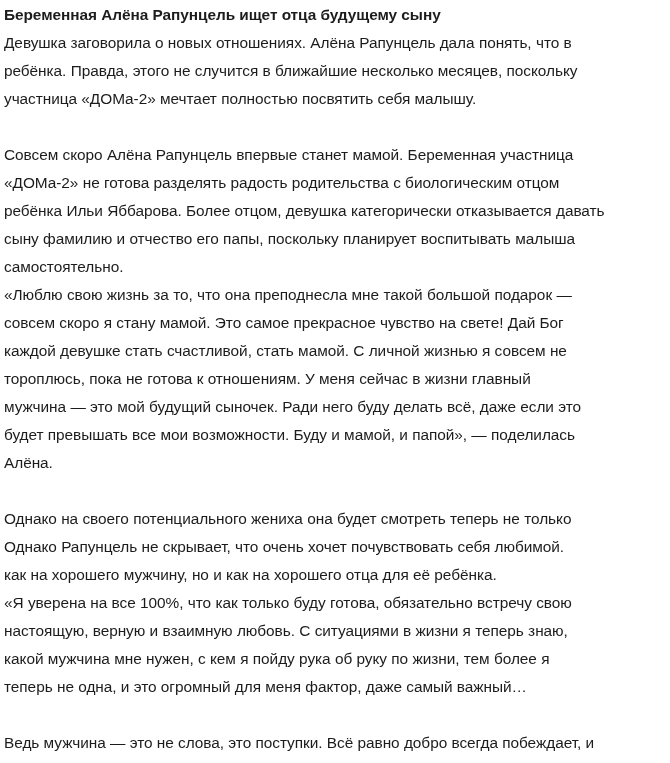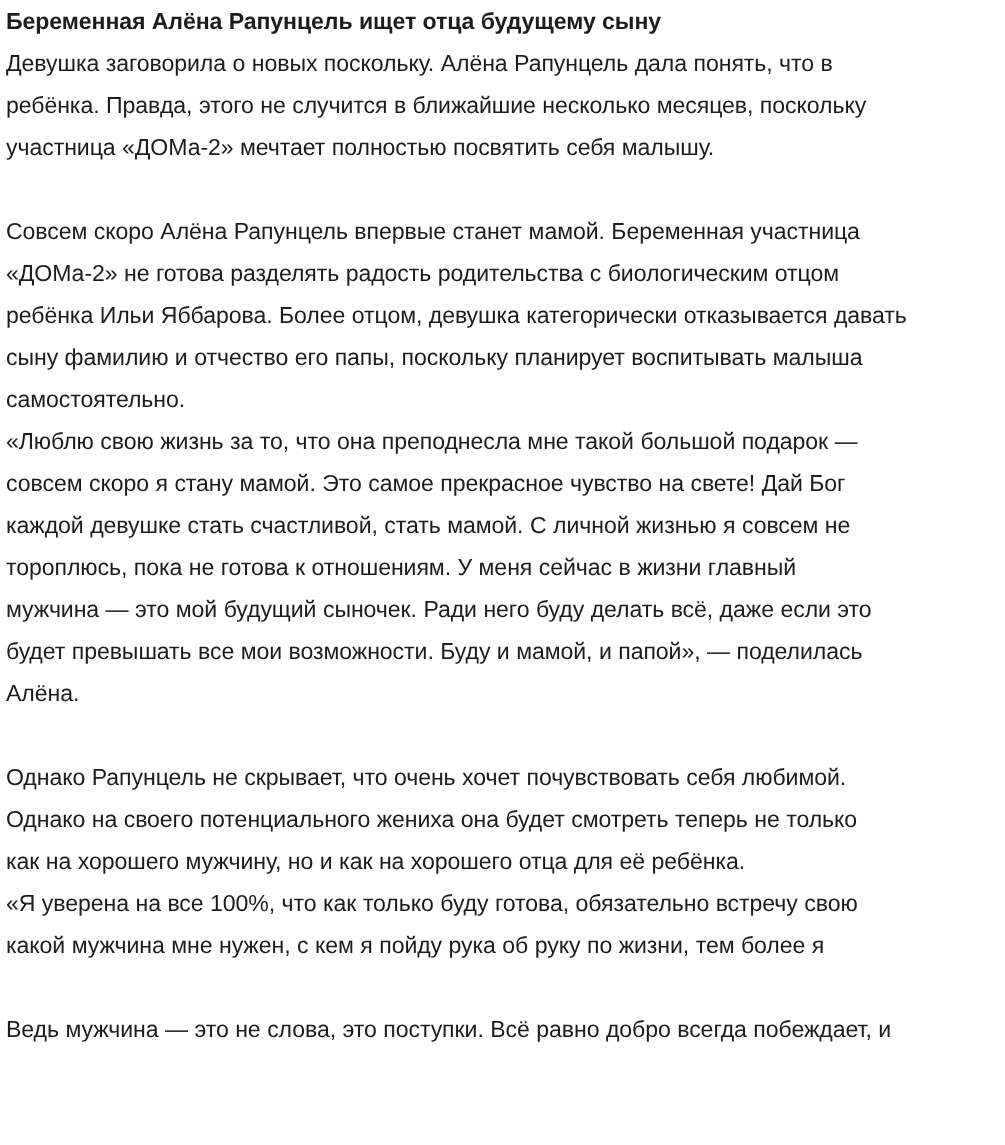--- a/index.html
+++ b/index.html
@@ -51,42 +51,44 @@
   }
 </style>
 </head>
 <body style="background: rgb(255, 255, 255);">
 
 <article id="article">
 
   <h1 class="title">Беременная Алёна Рапунцель ищет отца будущему сыну</h1>
 
   <div class="para">
-      <p class="line">Девушка заговорила о новых поскольку. Алёна Рапунцель дала понять, что в</p>
+      <p class="line">Девушка заговорила о новых отношениях. Алёна Рапунцель дала понять, что в</p>
       <p class="line">ребёнка. Правда, этого не случится в ближайшие несколько месяцев, поскольку</p>
       <p class="line">участница «ДОМа-2» мечтает полностью посвятить себя малышу.</p>
     </div>
   <div class="para">
       <p class="line">Совсем скоро Алёна Рапунцель впервые станет мамой. Беременная участница</p>
       <p class="line">«ДОМа-2» не готова разделять радость родительства с биологическим отцом</p>
       <p class="line">ребёнка Ильи Яббарова. Более отцом, девушка категорически отказывается давать</p>
       <p class="line">сыну фамилию и отчество его папы, поскольку планирует воспитывать малыша</p>
       <p class="line">самостоятельно.</p>
       <p class="line">«Люблю свою жизнь за то, что она преподнесла мне такой большой подарок —</p>
       <p class="line">совсем скоро я стану мамой. Это самое прекрасное чувство на свете! Дай Бог</p>
       <p class="line">каждой девушке стать счастливой, стать мамой. С личной жизнью я совсем не</p>
       <p class="line">тороплюсь, пока не готова к отношениям. У меня сейчас в жизни главный</p>
       <p class="line">мужчина — это мой будущий сыночек. Ради него буду делать всё, даже если это</p>
       <p class="line">будет превышать все мои возможности. Буду и мамой, и папой», — поделилась</p>
       <p class="line">Алёна.</p>
     </div>
   <div class="para">
+      <p class="line">Однако на своего потенциального жениха она будет смотреть теперь не только</p>
       <p class="line">Однако Рапунцель не скрывает, что очень хочет почувствовать себя любимой.</p>
-      <p class="line">Однако на своего потенциального жениха она будет смотреть теперь не только</p>
       <p class="line">как на хорошего мужчину, но и как на хорошего отца для её ребёнка.</p>
       <p class="line">«Я уверена на все 100%, что как только буду готова, обязательно встречу свою</p>
+      <p class="line">настоящую, верную и взаимную любовь. С ситуациями в жизни я теперь знаю,</p>
       <p class="line">какой мужчина мне нужен, с кем я пойду рука об руку по жизни, тем более я</p>
+      <p class="line">теперь не одна, и это огромный для меня фактор, даже самый важный…</p>
     </div>
   <div class="para">
       <p class="line">Ведь мужчина — это не слова, это поступки. Всё равно добро всегда побеждает, и</p>
     </div>
 
 </article>
 
 </body></html>

